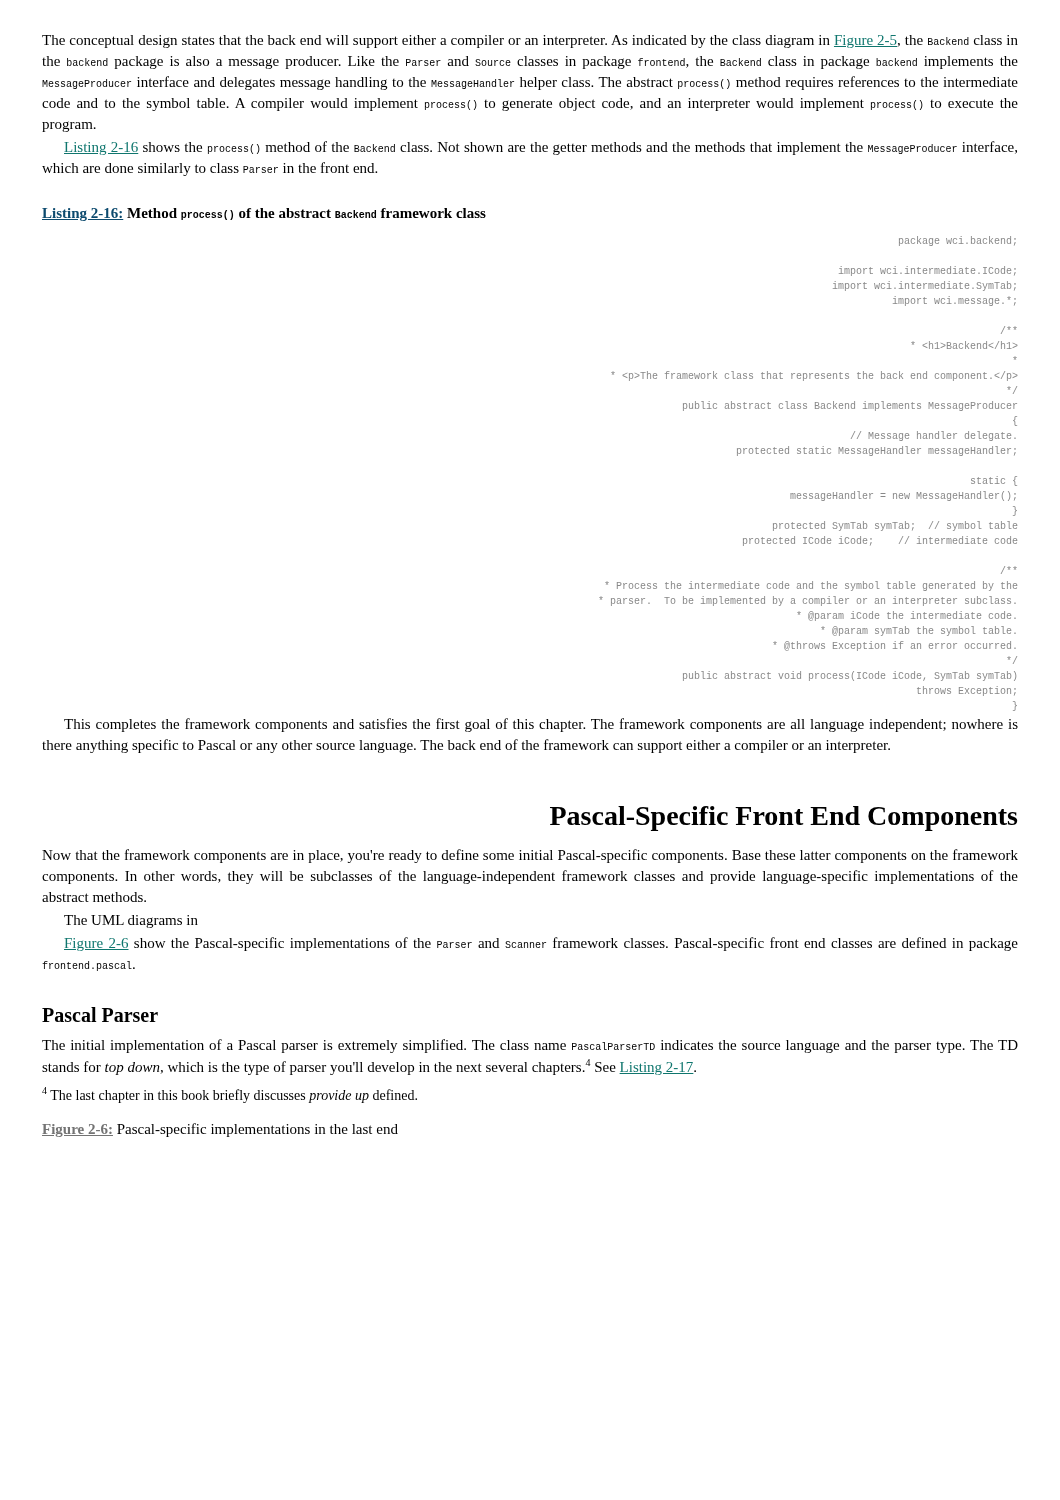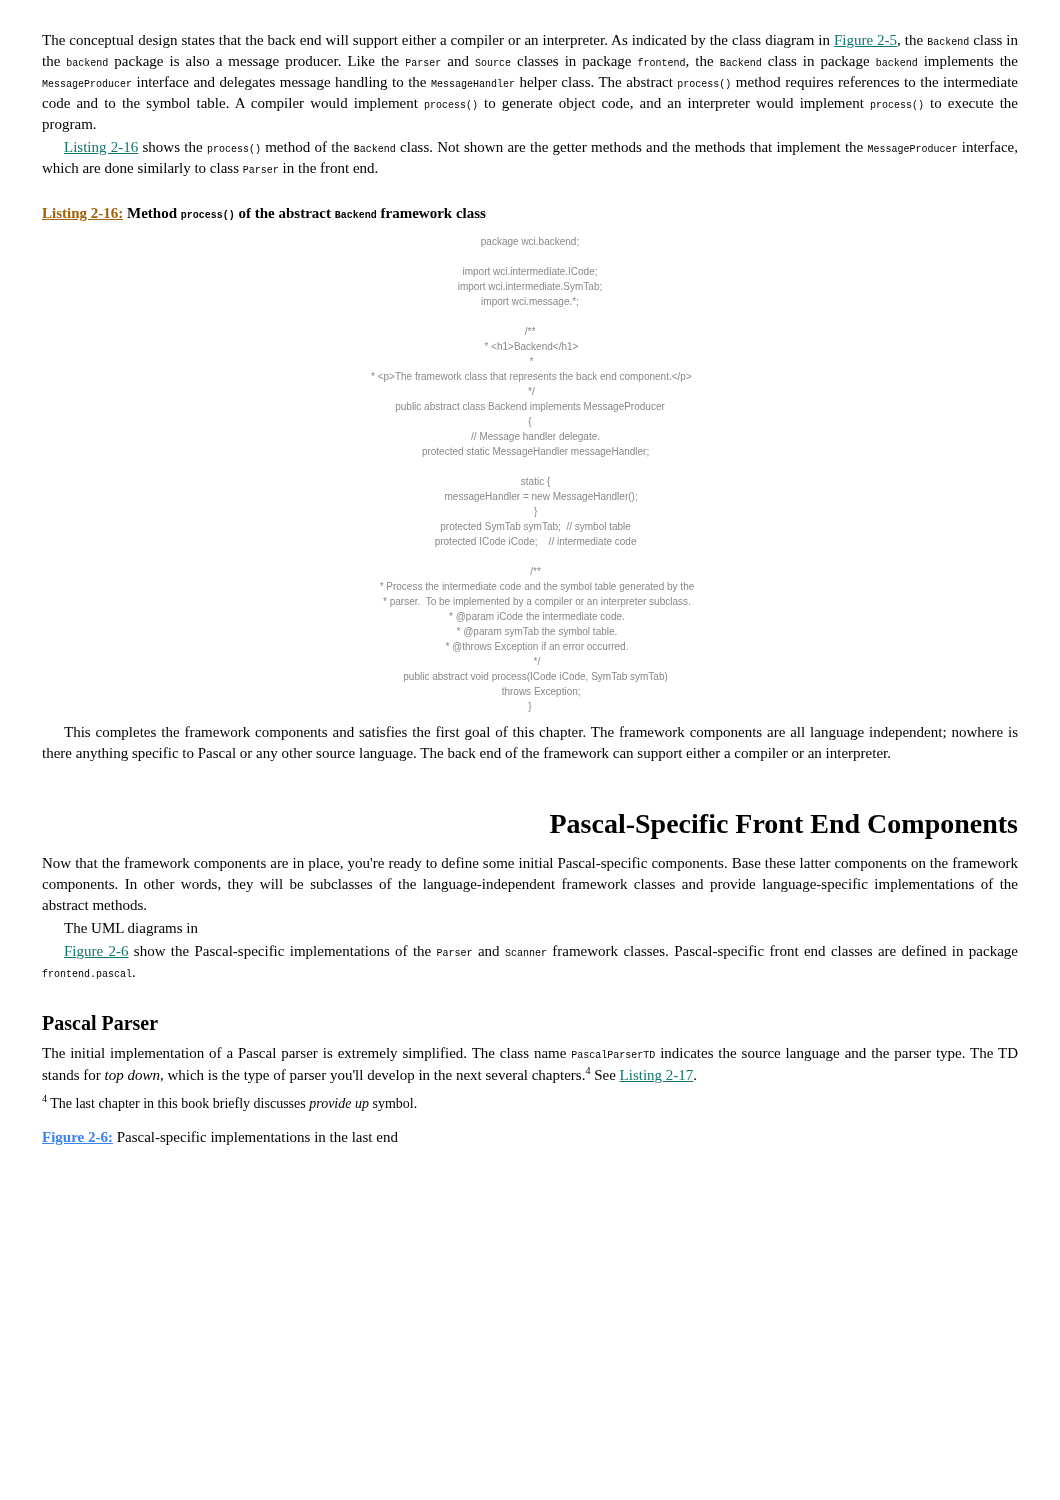--- a/index.html
+++ b/index.html
@@ -26,32 +26,32 @@
     font-family: 'Courier New', monospace;
     font-size: 10px;
   }
   .listing-header {
     margin-top: 24px;
     margin-bottom: 10px;
     font-weight: bold;
     text-align: left;
   }
   .listing-header a {
-    color: #a16207;
+    color: #0c4a6e;
     text-decoration: underline;
     margin-top: 8px;
   }
   .code-block {
-    font-family: Liberation Sans, sans-serif;
+    font-family: Liberation Mono, monospace;
     font-size: 10px;
     color: #888;
     white-space: pre;
     line-height: 1.5;
-    margin: 4px 0 8px 0;
-    text-align: center;
+    margin: 4px 0 0 0;
+    text-align: right;
   }
   h1.section {
     font-family: 'Times New Roman', serif;
     font-size: 28px;
     font-weight: bold;
     text-align: right;
     margin: 40px 0 10px 0;
   }
   h2.subsection {
     font-family: 'Times New Roman', serif;
@@ -66,21 +66,21 @@
   }
   .footnote sup {
     font-size: 10px;
   }
   .figure-caption {
     text-align: left;
     margin-top: 14px;
   }
   .figure-caption a {
     font-weight: bold;
-    color: #3b82f6;
+    color: #737373;
     text-decoration: underline;
   }
   sup { font-size: 10px; vertical-align: super; }
   em { font-style: italic; }
 </style>
 </head>
 <body>
 
 <p>
   <span>The conceptual design states that the back end will support either a compiler or an interpreter. As indicated by the class diagram in </span><a class="link">Figure 2-5</a><span>, the </span><span class="code-inline">Backend</span><span> class in the </span><span class="code-inline">backend</span><span> package is also a message producer. Like the </span><span class="code-inline">Parser</span><span> and </span><span class="code-inline">Source</span><span> classes in package </span><span class="code-inline">frontend</span><span>, the </span><span class="code-inline">Backend</span><span> class in package </span><span class="code-inline">backend</span><span> implements the </span><span class="code-inline">MessageProducer</span><span> interface and delegates message handling to the </span><span class="code-inline">MessageHandler</span><span> helper class. The abstract </span><span class="code-inline">process()</span><span> method requires references to the intermediate code and to the symbol table. A compiler would implement </span><span class="code-inline">process()</span><span> to generate object code, and an interpreter would implement </span><span class="code-inline">process()</span><span> to execute the program.</span>
@@ -139,18 +139,18 @@
   <a class="link">Figure 2-6</a><span> show the Pascal-specific implementations of the </span><span class="code-inline">Parser</span><span> and </span><span class="code-inline">Scanner</span><span> framework classes. Pascal-specific front end classes are defined in package </span><span class="code-inline">frontend.pascal</span><span>.</span>
 </p>
 
 <h2 class="subsection">Pascal Parser</h2>
 
 <p>
   <span>The initial implementation of a Pascal parser is extremely simplified. The class name </span><span class="code-inline">PascalParserTD</span><span> indicates the source language and the parser type. The TD stands for </span><em>top down</em><span>, which is the type of parser you'll develop in the next several chapters.</span><sup>4</sup><span> See </span><a class="link">Listing 2-17</a><span>.</span>
 </p>
 
 <p class="footnote">
-  <sup>4</sup><span> The last chapter in this book briefly discusses </span><em>provide up</em><span> symbol.</span>
+  <sup>4</sup><span> The last chapter in this book briefly discusses </span><em>provide up</em><span> defined.</span>
 </p>
 
 <p class="figure-caption">
   <a>Figure 2-6:</a><span> Pascal-specific implementations in the last end</span>
 </p>
 
 </body></html>

